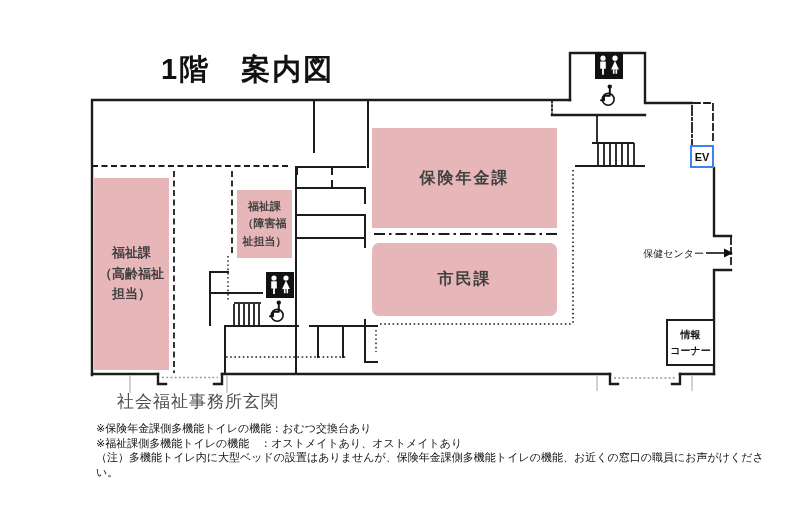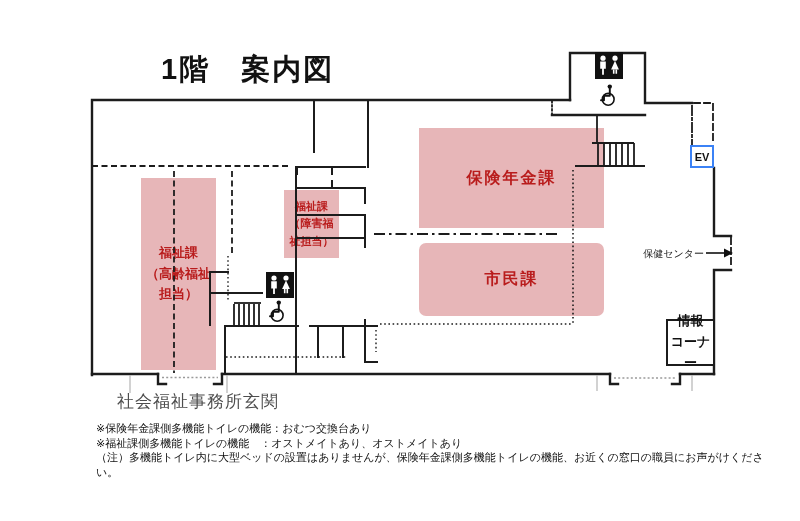--- a/index.html
+++ b/index.html
@@ -2,31 +2,31 @@
 <html><head>
 <meta charset="utf-8">
 <style>
   html,body{margin:0;padding:0;background:#fff;}
   .stage{position:relative;width:800px;height:521px;background:#fff;overflow:hidden;
          font-family:"Liberation Sans","DejaVu Sans",sans-serif;color:#111;}
   .stage *{box-sizing:border-box;}
   .abs{position:absolute;}
   .title{left:161px;top:50px;font-size:29px;font-weight:bold;letter-spacing:2px;z-index:3;}
   .room{position:absolute;background:#e7b6b8;display:flex;align-items:center;justify-content:center;
-        text-align:center;white-space:pre-line;color:#b91c1c;font-weight:bold;z-index:1;margin-left:47px;}
+        text-align:center;white-space:pre-line;color:#404040;font-weight:bold;z-index:1;}
   .r-hoken{left:372px;top:128px;width:185px;height:100px;font-size:16px;letter-spacing:2px;}
   .r-shimin{left:372px;top:243px;width:185px;height:73px;font-size:16px;letter-spacing:2px;border-radius:7px;}
   .r-korei{left:94px;top:178px;width:75px;height:192px;font-size:13px;line-height:1.6;}
   .r-shogai{left:237px;top:190px;width:55px;height:68px;font-size:11px;line-height:1.55;}
   .plan-svg{position:absolute;left:0;top:0;z-index:2;pointer-events:none;}
   .ev-box{left:690px;top:145px;width:24px;height:23px;border:2px solid #3b82f6;background:#fff;
           display:flex;align-items:center;justify-content:center;font-size:11px;font-weight:bold;z-index:3;}
   .info-box{left:666px;top:319px;width:49px;height:47px;border:2px solid #1c1c1c;background:#fff;
           display:flex;align-items:center;justify-content:center;text-align:center;
-          font-size:13px;font-weight:bold;line-height:1.6;white-space:pre-line;z-index:3;}
+          font-size:10px;font-weight:bold;line-height:1.6;white-space:pre-line;z-index:3;}
   .hc-label{left:612px;top:247px;width:92px;text-align:right;font-size:10px;color:#222;z-index:3;
           font-family:"Liberation Serif","DejaVu Serif",serif;}
   .entrance-label{position:absolute;font-family:Liberation Sans, sans-serif;
           color:#4d4d4d;font-size:17px;letter-spacing:1px;text-align:center;z-index:3;}
   .el-left{left:108px;top:390px;width:180px;}
   .el-right{left:595px;top:389px;width:100px;}
   .notes{left:96px;top:421px;width:668px;font-size:11px;line-height:14.6px;color:#111;z-index:3;}
 </style>
 </head>
 <body>

